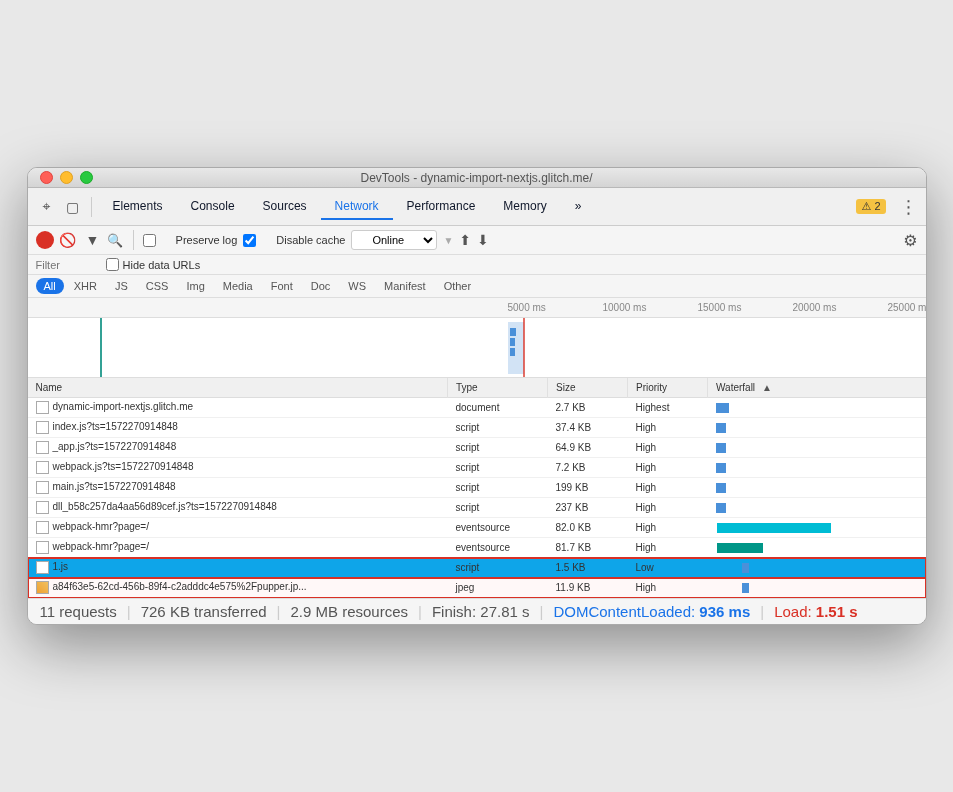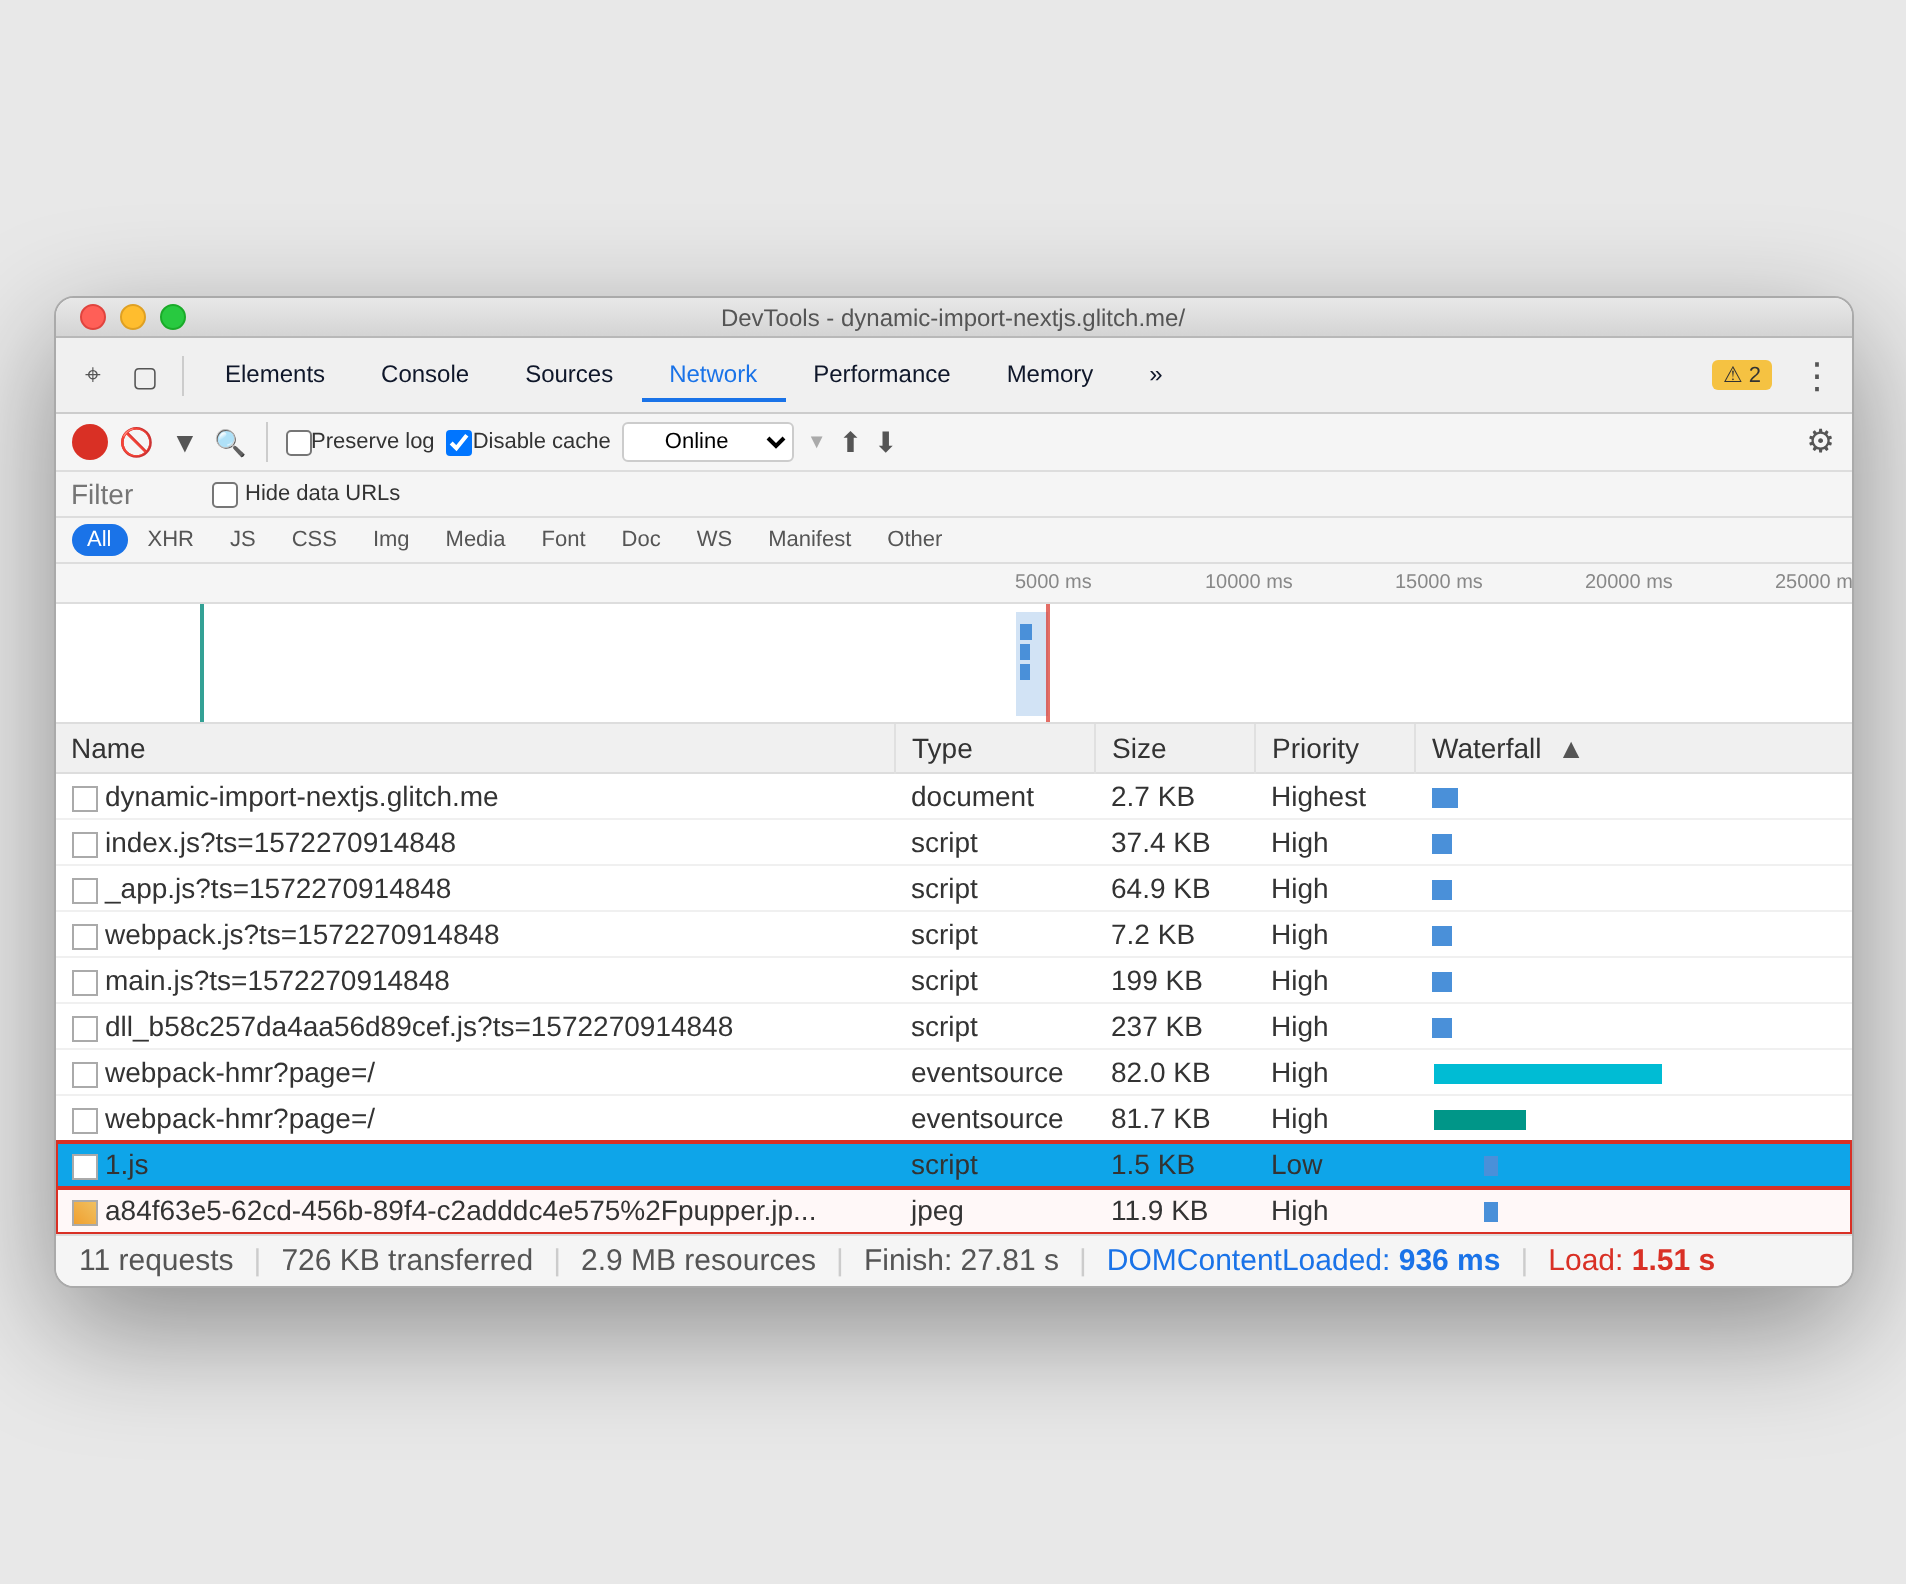--- a/index.html
+++ b/index.html
@@ -135,21 +135,21 @@
       padding: 2px;
     }
     .search-btn {
       font-size: 13px;
       color: #555;
       cursor: pointer;
     }
     .checkbox-label {
       display: flex;
       align-items: center;
-      gap: 0;
+      gap: 20px;
       font-size: 11px;
       color: #333;
       cursor: pointer;
     }
     .checkbox-label input { margin: 0; }
     .online-select {
       font-size: 11px;
       padding: 2px 16px;
       border: 1px solid #ccc;
       border-radius: 3px;
@@ -171,21 +171,21 @@
       background: #f5f5f5;
       border-bottom: 1px solid #ddd;
       display: flex;
       align-items: center;
       padding: 3px 8px;
       gap: 8px;
     }
     .filter-input {
       border: none;
       background: transparent;
-      font-size: 14px;
+      font-size: 11px;
       color: #333;
       outline: none;
       flex: 0 0 auto;
       width: 50px;
     }
     .hide-data-urls {
       display: flex;
       align-items: center;
       gap: 4px;
       font-size: 11px;
@@ -262,21 +262,21 @@
       background: #00897b;
       opacity: 0.8;
     }
     .table-container {
       background: #fff;
       overflow: auto;
     }
     .network-table {
       width: 100%;
       border-collapse: collapse;
-      font-size: 14px;
+      font-size: 10px;
     }
     .network-table thead tr {
       background: #f0f0f0;
       border-bottom: 1px solid #ddd;
     }
     .network-table th {
       padding: 4px 8px;
       text-align: left;
       font-weight: 500;
       color: #333;

